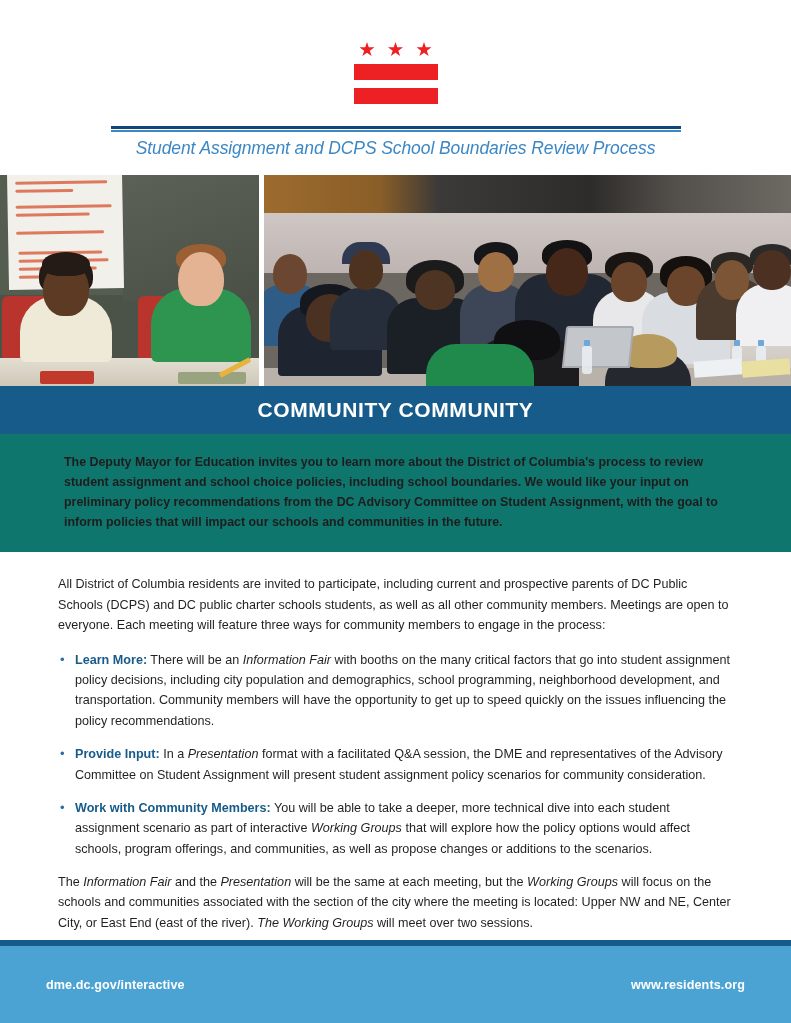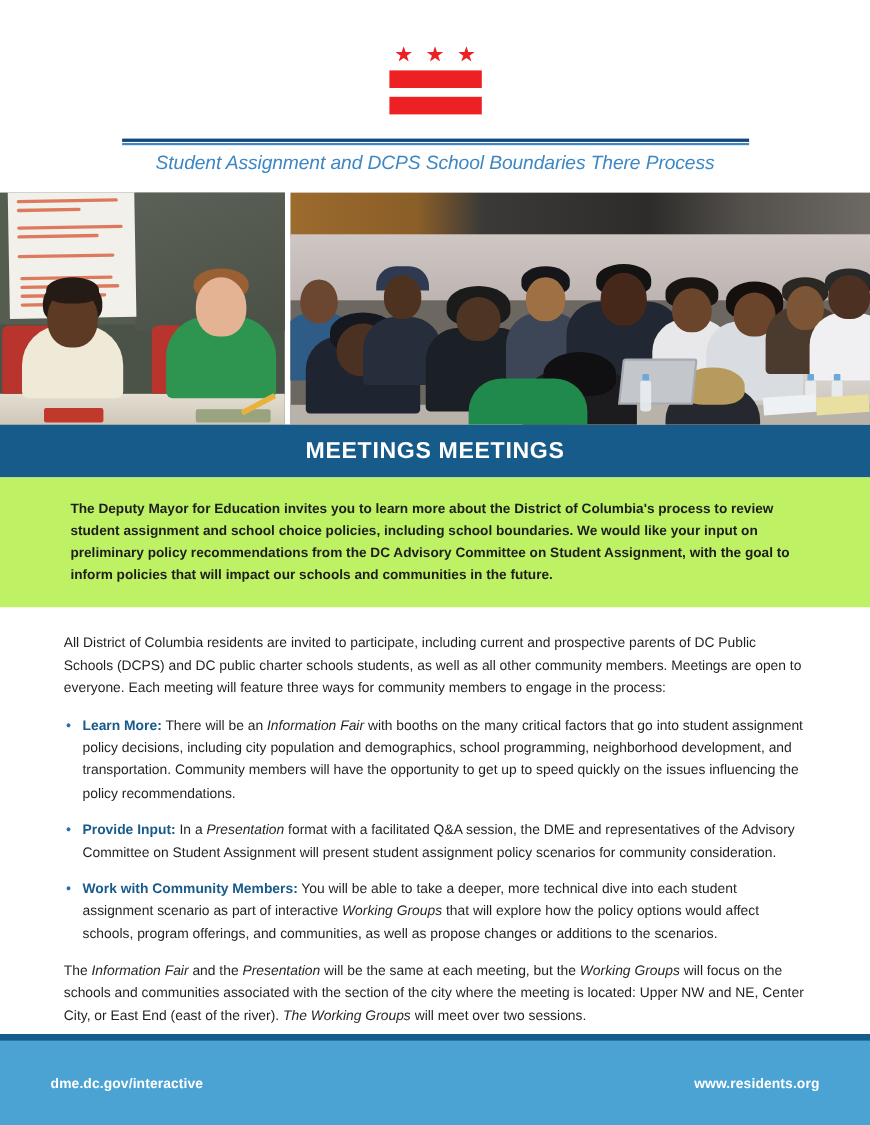--- a/index.html
+++ b/index.html
@@ -192,21 +192,21 @@
   }
   .banner-title {
     color: #ffffff;
     font-size: 21px;
     font-weight: bold;
     letter-spacing: 0.6px;
   }
 
   
   .callout {
-    background: #bef264;
+    background: #0f766e;
     padding: 18px 62px 20px 64px;
   }
   .callout-text {
     font-size: 12.4px;
     font-weight: bold;
     color: #1d1d1d;
     line-height: 1.62;
     margin: 0;
   }
 
@@ -281,21 +281,21 @@
       <span class="star"></span>
       <span class="star"></span>
     </div>
     <div class="flag-bar"></div>
     <div class="flag-bar"></div>
   </div>
 
   <div class="title-block">
     <div class="rule-dark"></div>
     <div class="rule-light"></div>
-    <h2 class="sub-title">Student Assignment and DCPS School Boundaries There Process</h2>
+    <h2 class="sub-title">Student Assignment and DCPS School Boundaries Review Process</h2>
   </div>
 </div>
 
 <div class="photo-strip">
 
   <div class="photo photo-left">
     <div class="cls-bg"></div>
     <div class="cls-wall"></div>
     <div class="cls-chalk"></div>
     <div class="cls-board">
@@ -399,21 +399,21 @@
     <div class="laptop"></div>
     <div class="bottle" style="left:318px;"></div>
     <div class="bottle" style="left:468px;"></div>
     <div class="bottle" style="left:492px;"></div>
     <div class="paper" style="left:430px;"></div>
     <div class="paper" style="left:478px; background:#e8dfa0;"></div>
   </div>
 </div>
 
 <div class="banner">
-  <span class="banner-title">MEETINGS MEETINGS</span>
+  <span class="banner-title">COMMUNITY COMMUNITY</span>
 </div>
 
 <div class="callout">
   <p class="callout-text">The Deputy Mayor for Education invites you to learn more about the District of Columbia's process to review student assignment and school choice policies, including school boundaries. We would like your input on preliminary policy recommendations from the DC Advisory Committee on Student Assignment, with the goal to inform policies that will impact our schools and communities in the future.</p>
 </div>
 
 <div class="body-wrap">
 
   <p class="para">All District of Columbia residents are invited to participate, including current and prospective parents of DC Public Schools (DCPS) and DC public charter schools students, as well as all other community members. Meetings are open to everyone. Each meeting will feature three ways for community members to engage in the process:</p>
 

